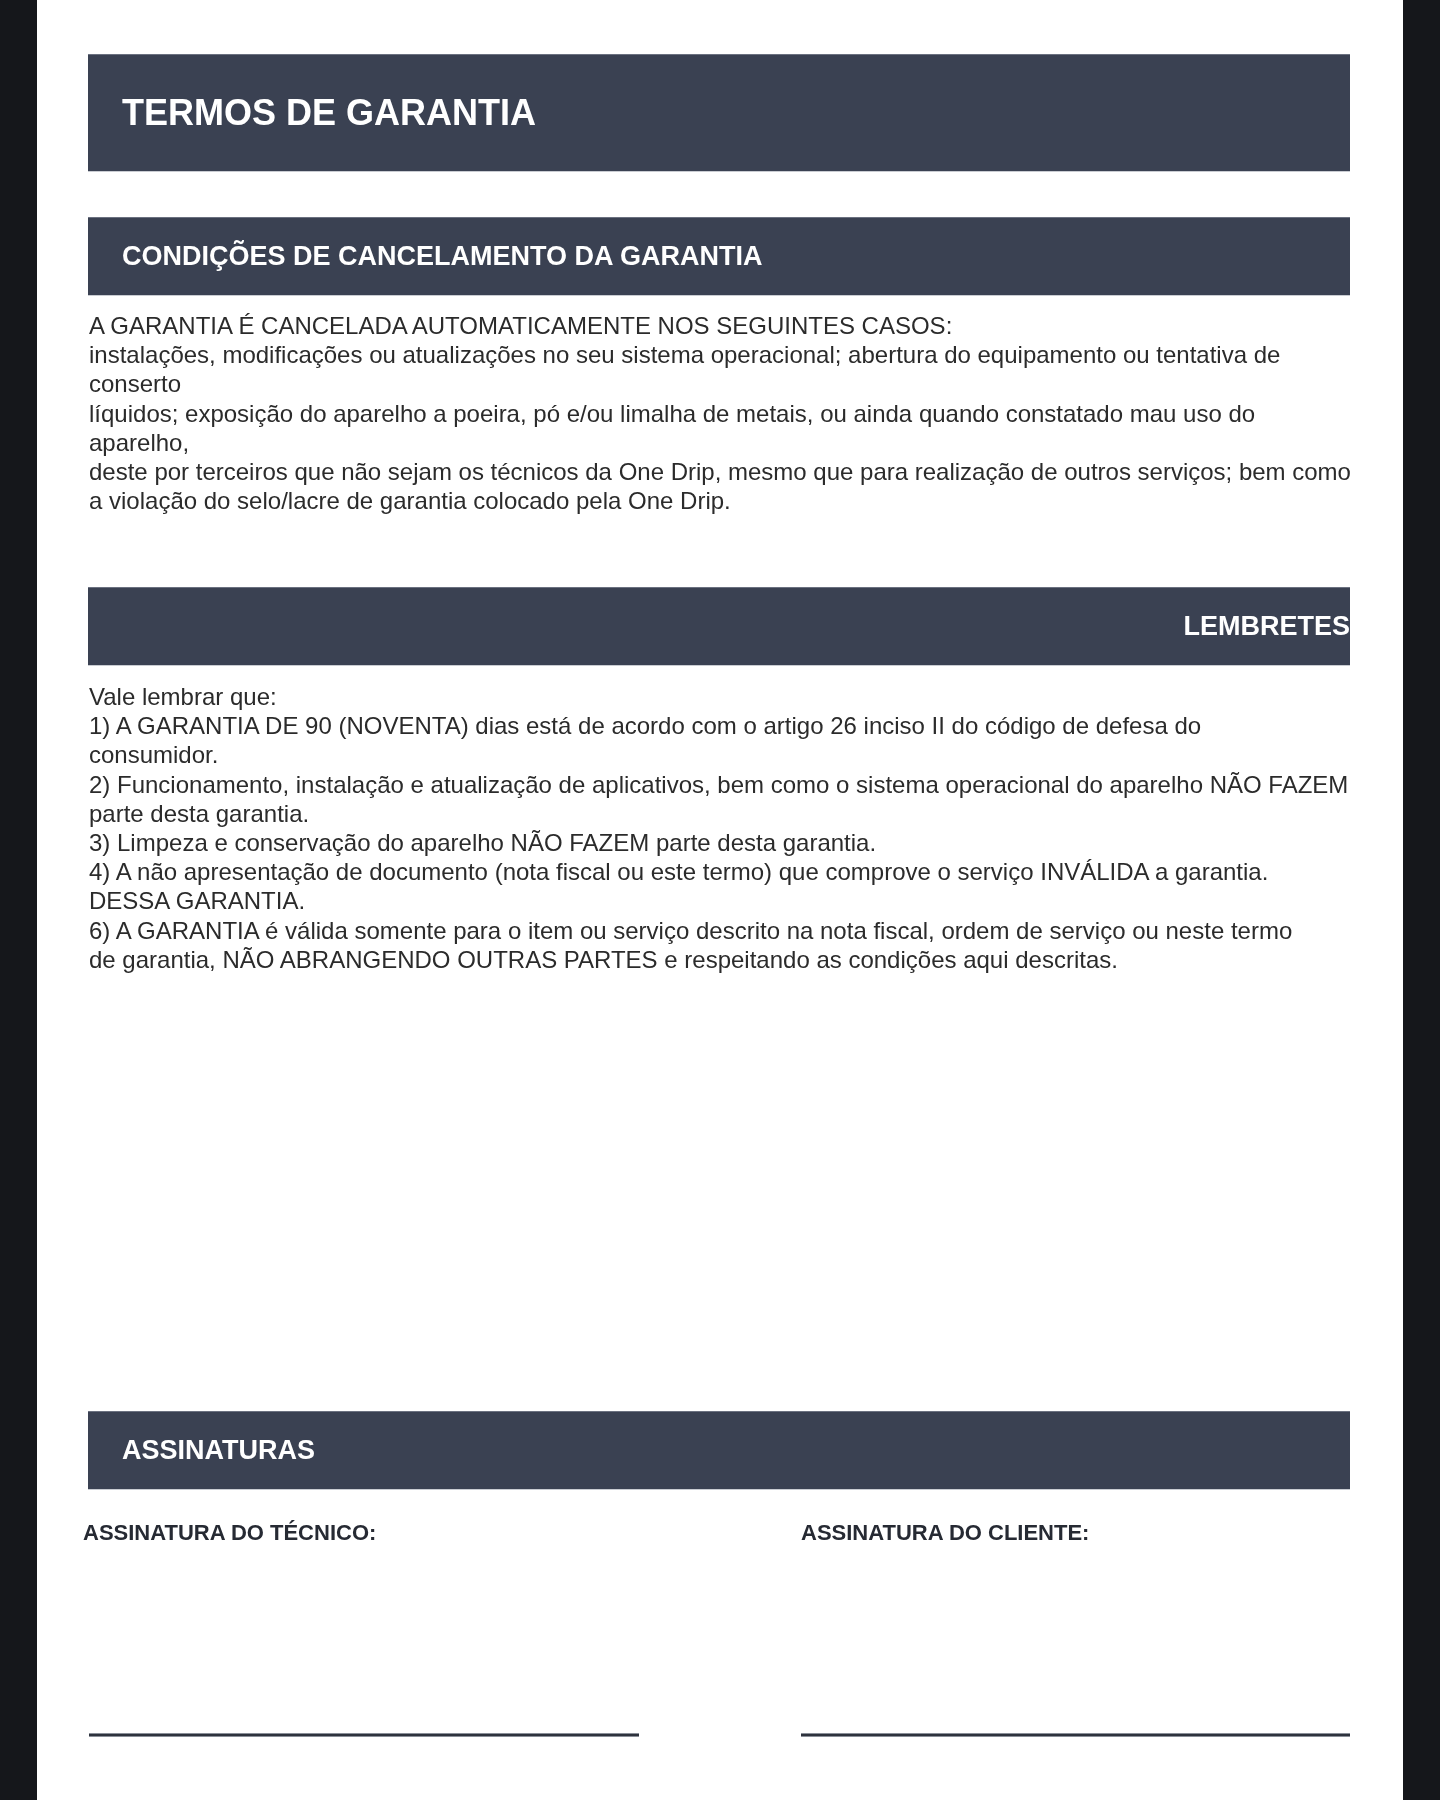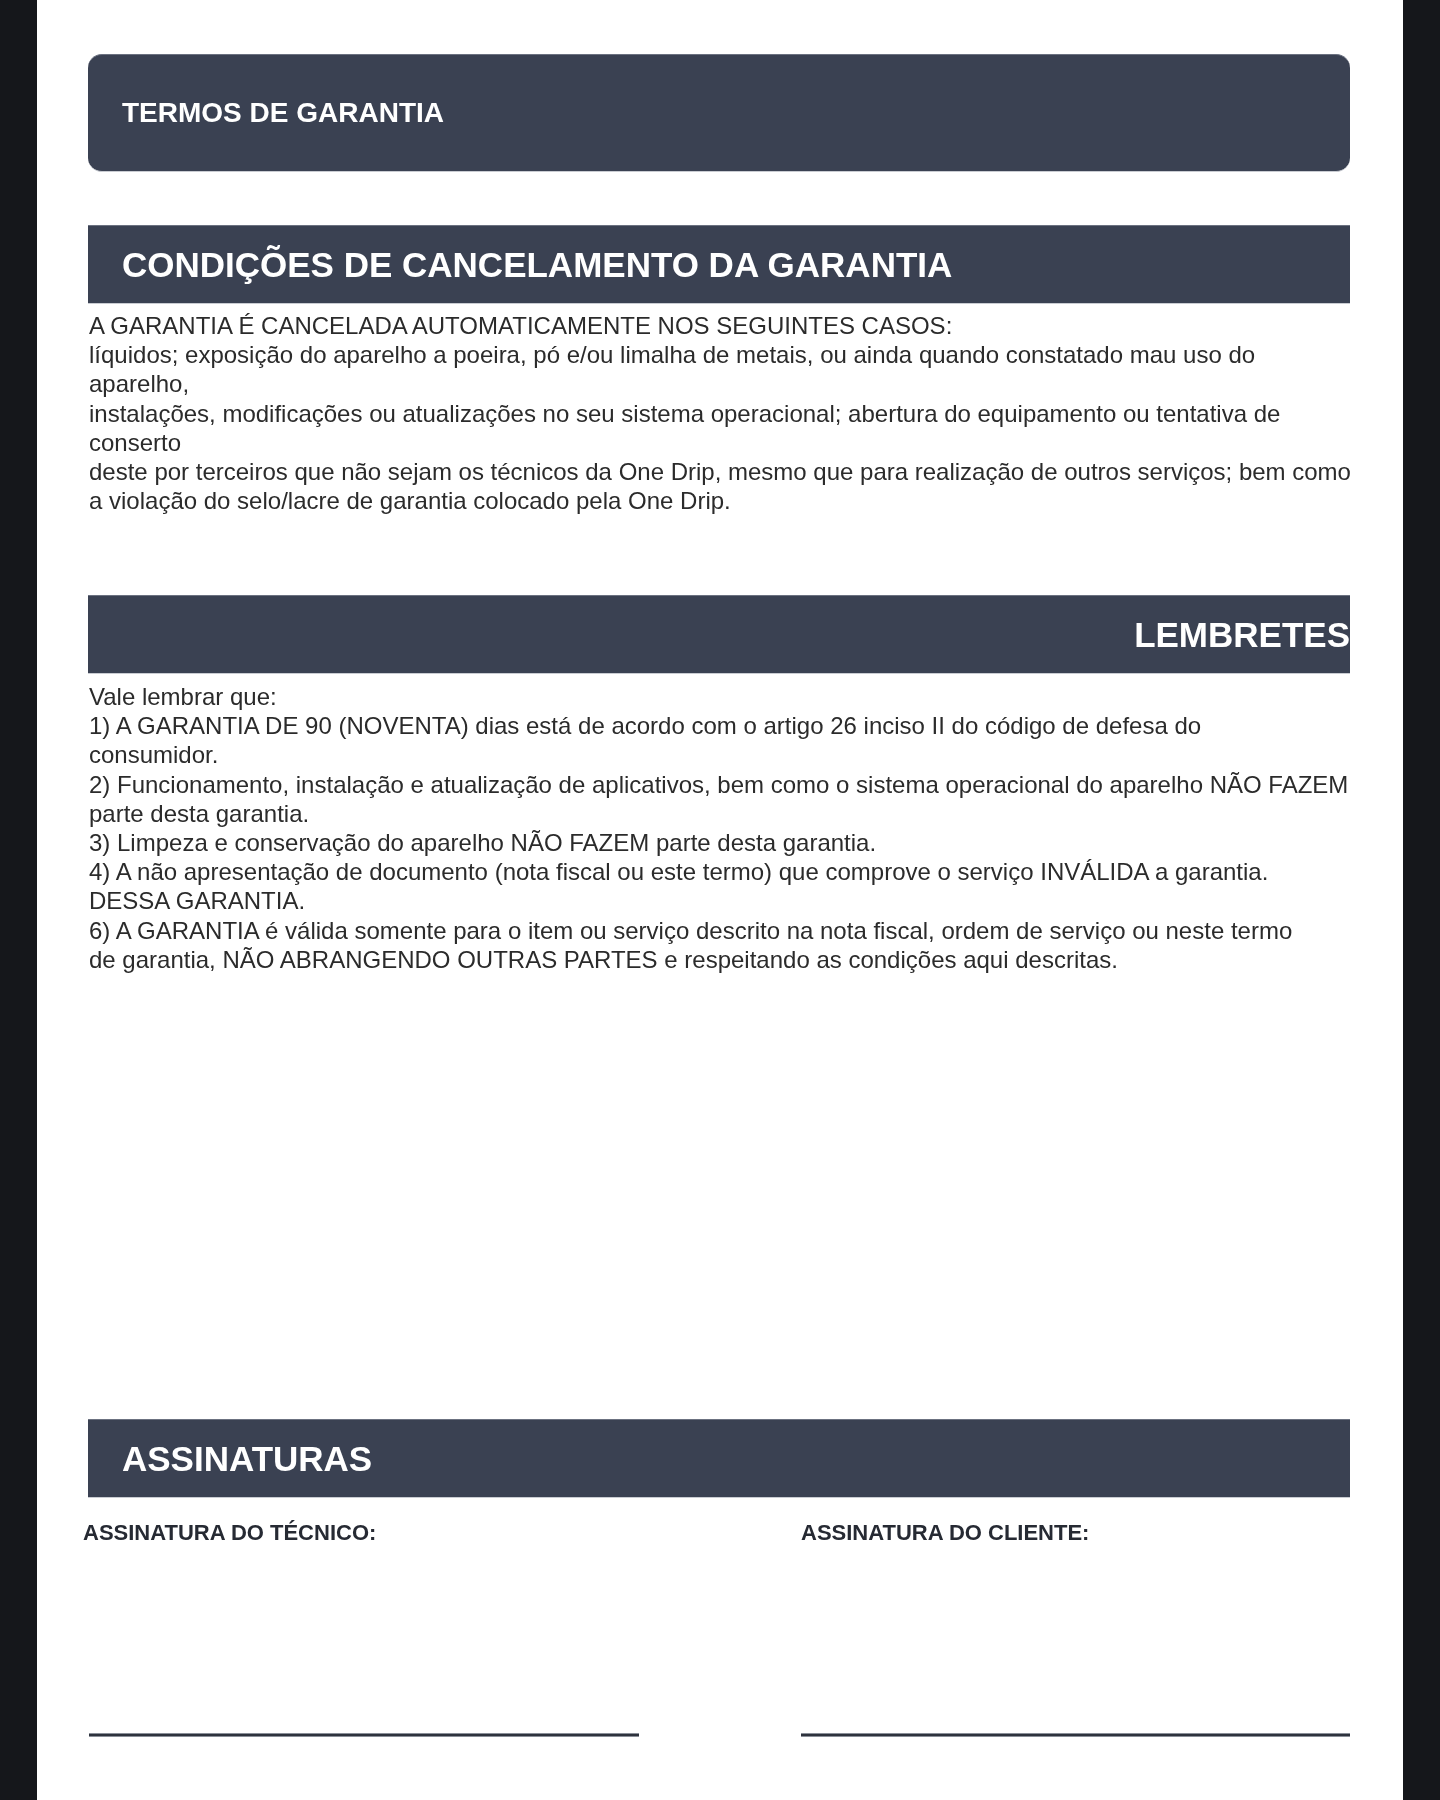--- a/index.html
+++ b/index.html
@@ -23,22 +23,22 @@
     width: 1262px;
     background: #3a4152;
     color: #ffffff;
     font-weight: bold;
     display: flex;
     align-items: center;
     padding-left: 34px;
     border-top: 1px solid #6b7180;
     border-bottom: 1px solid #c9ccd2;
   }
-  .bar.title { top: 54px; height: 118px; font-size: 28px; border-radius: 14px; }
-  .bar.section { height: 79px; font-size: 35px; margin-top: 8px; }
+  .bar.title { top: 54px; height: 118px; font-size: 36px; }
+  .bar.section { height: 79px; font-size: 27px; }
   .bar.cond { top: 217px; }
   .bar.lemb { top: 587px; justify-content: flex-end; }
   .bar.assin { top: 1411px; }
 
   .body-text {
     position: absolute;
     left: 52px;
     width: 1270px;
     color: #2b2b2b;
     font-size: 24px;
@@ -77,22 +77,22 @@
   <div class="bar title">
     <span>TERMOS DE GARANTIA</span>
   </div>
 
   <div class="bar section cond">
     <span>CONDIÇÕES DE CANCELAMENTO DA GARANTIA</span>
   </div>
 
   <div class="body-text cond-text">
     <p>A GARANTIA É CANCELADA AUTOMATICAMENTE NOS SEGUINTES CASOS:</p>
+    <p>instalações, modificações ou atualizações no seu sistema operacional; abertura do equipamento ou tentativa de conserto</p>
     <p>líquidos; exposição do aparelho a poeira, pó e/ou limalha de metais, ou ainda quando constatado mau uso do aparelho,</p>
-    <p>instalações, modificações ou atualizações no seu sistema operacional; abertura do equipamento ou tentativa de conserto</p>
     <p>deste por terceiros que não sejam os técnicos da One Drip, mesmo que para realização de outros serviços; bem como</p>
     <p>a violação do selo/lacre de garantia colocado pela One Drip.</p>
   </div>
 
   <div class="bar section lemb">
     <span>LEMBRETES</span>
   </div>
 
   <div class="body-text lemb-text">
     <p>Vale lembrar que:</p>

